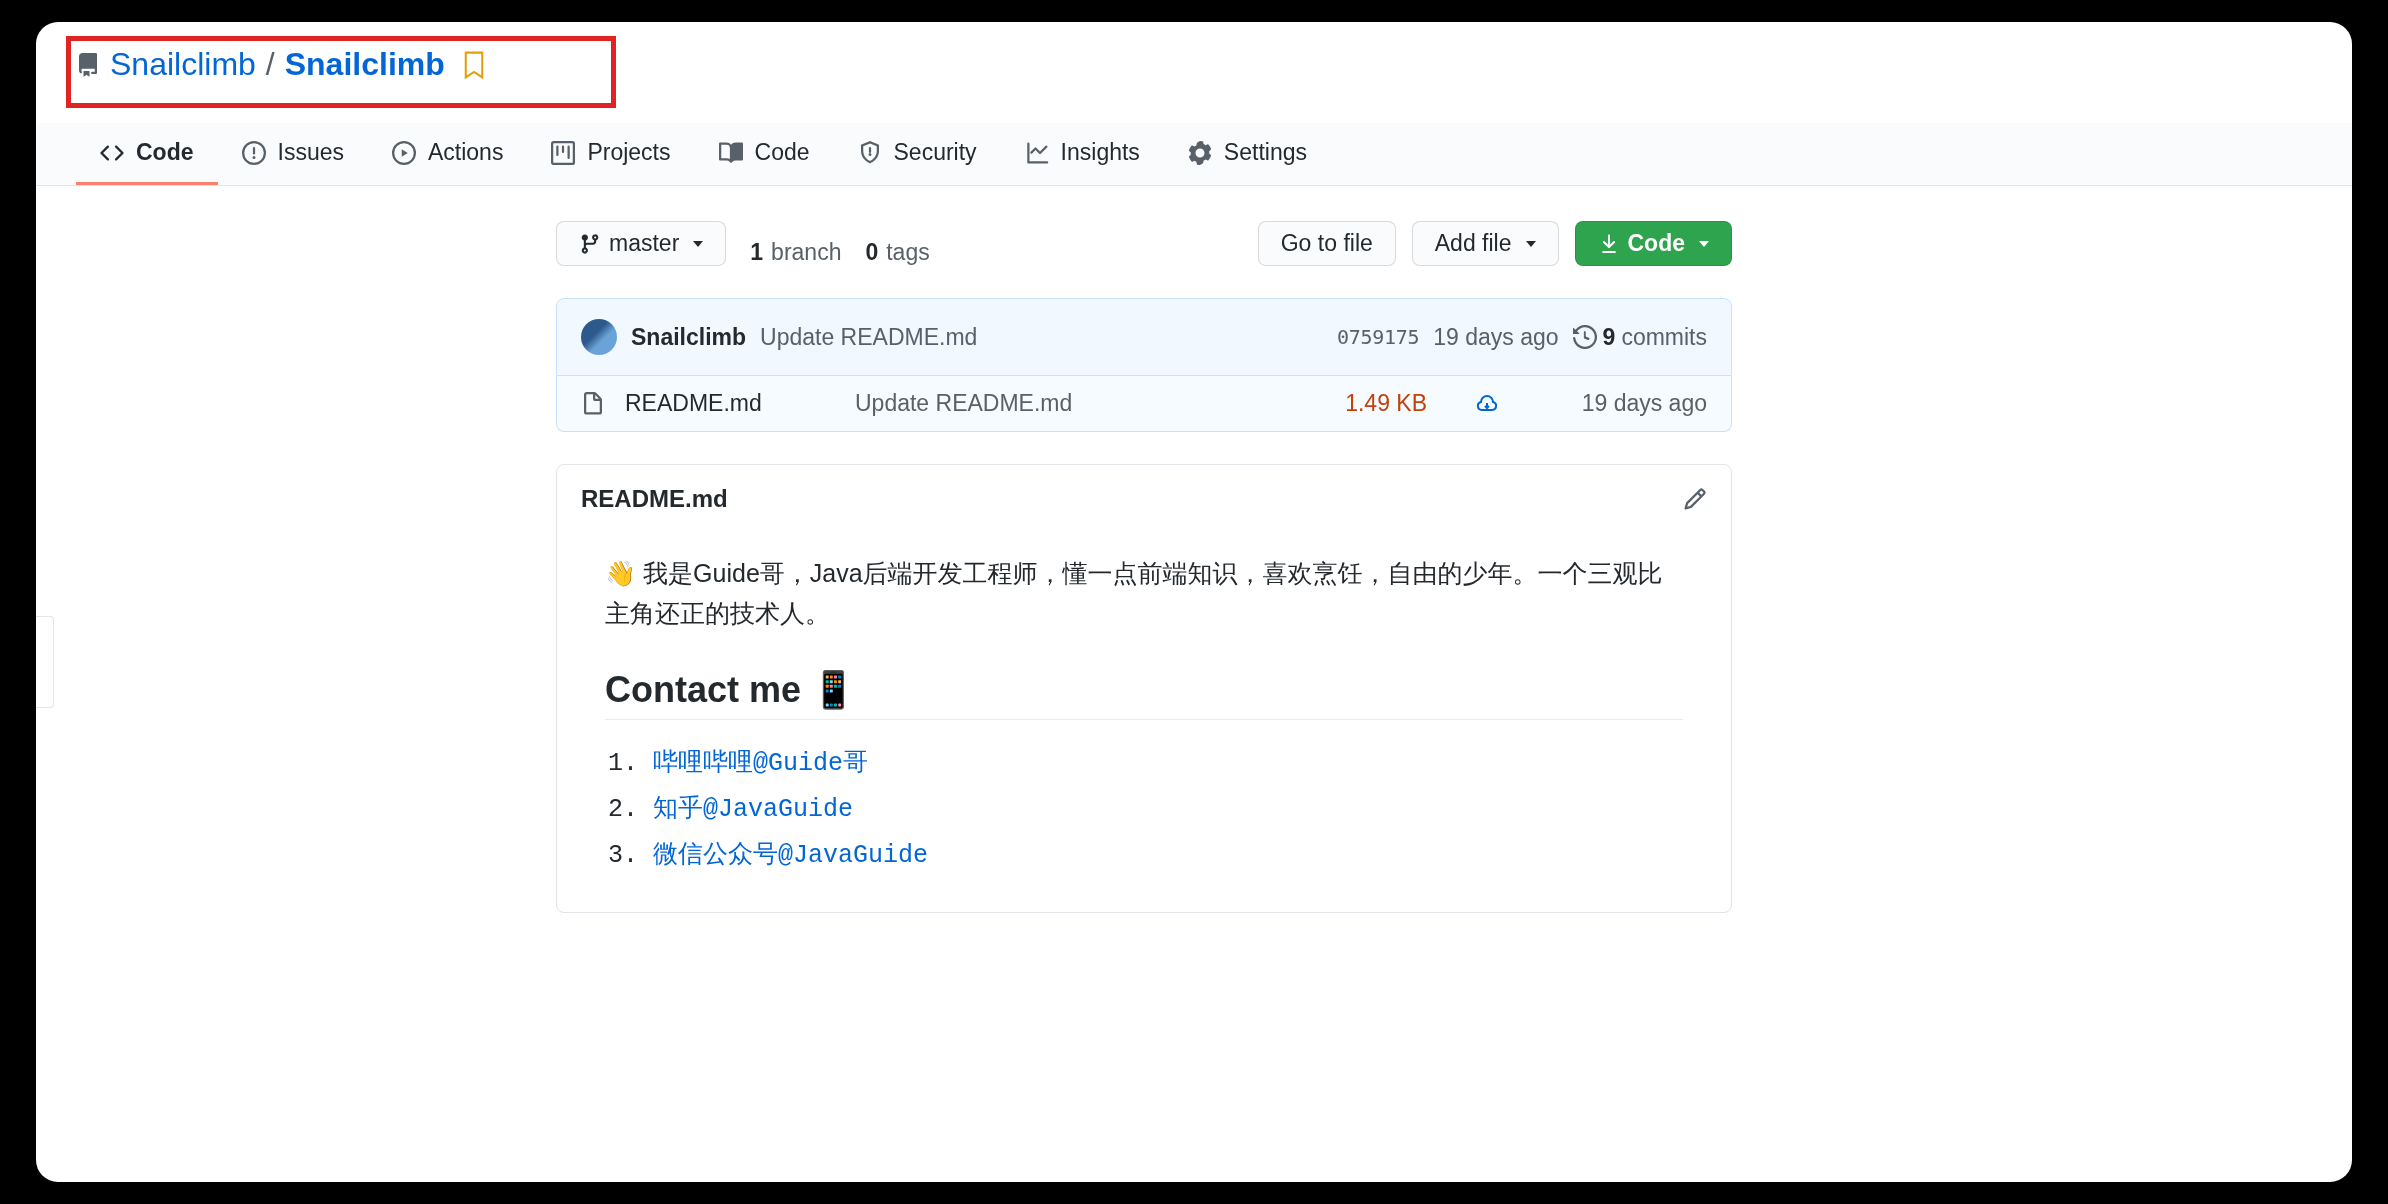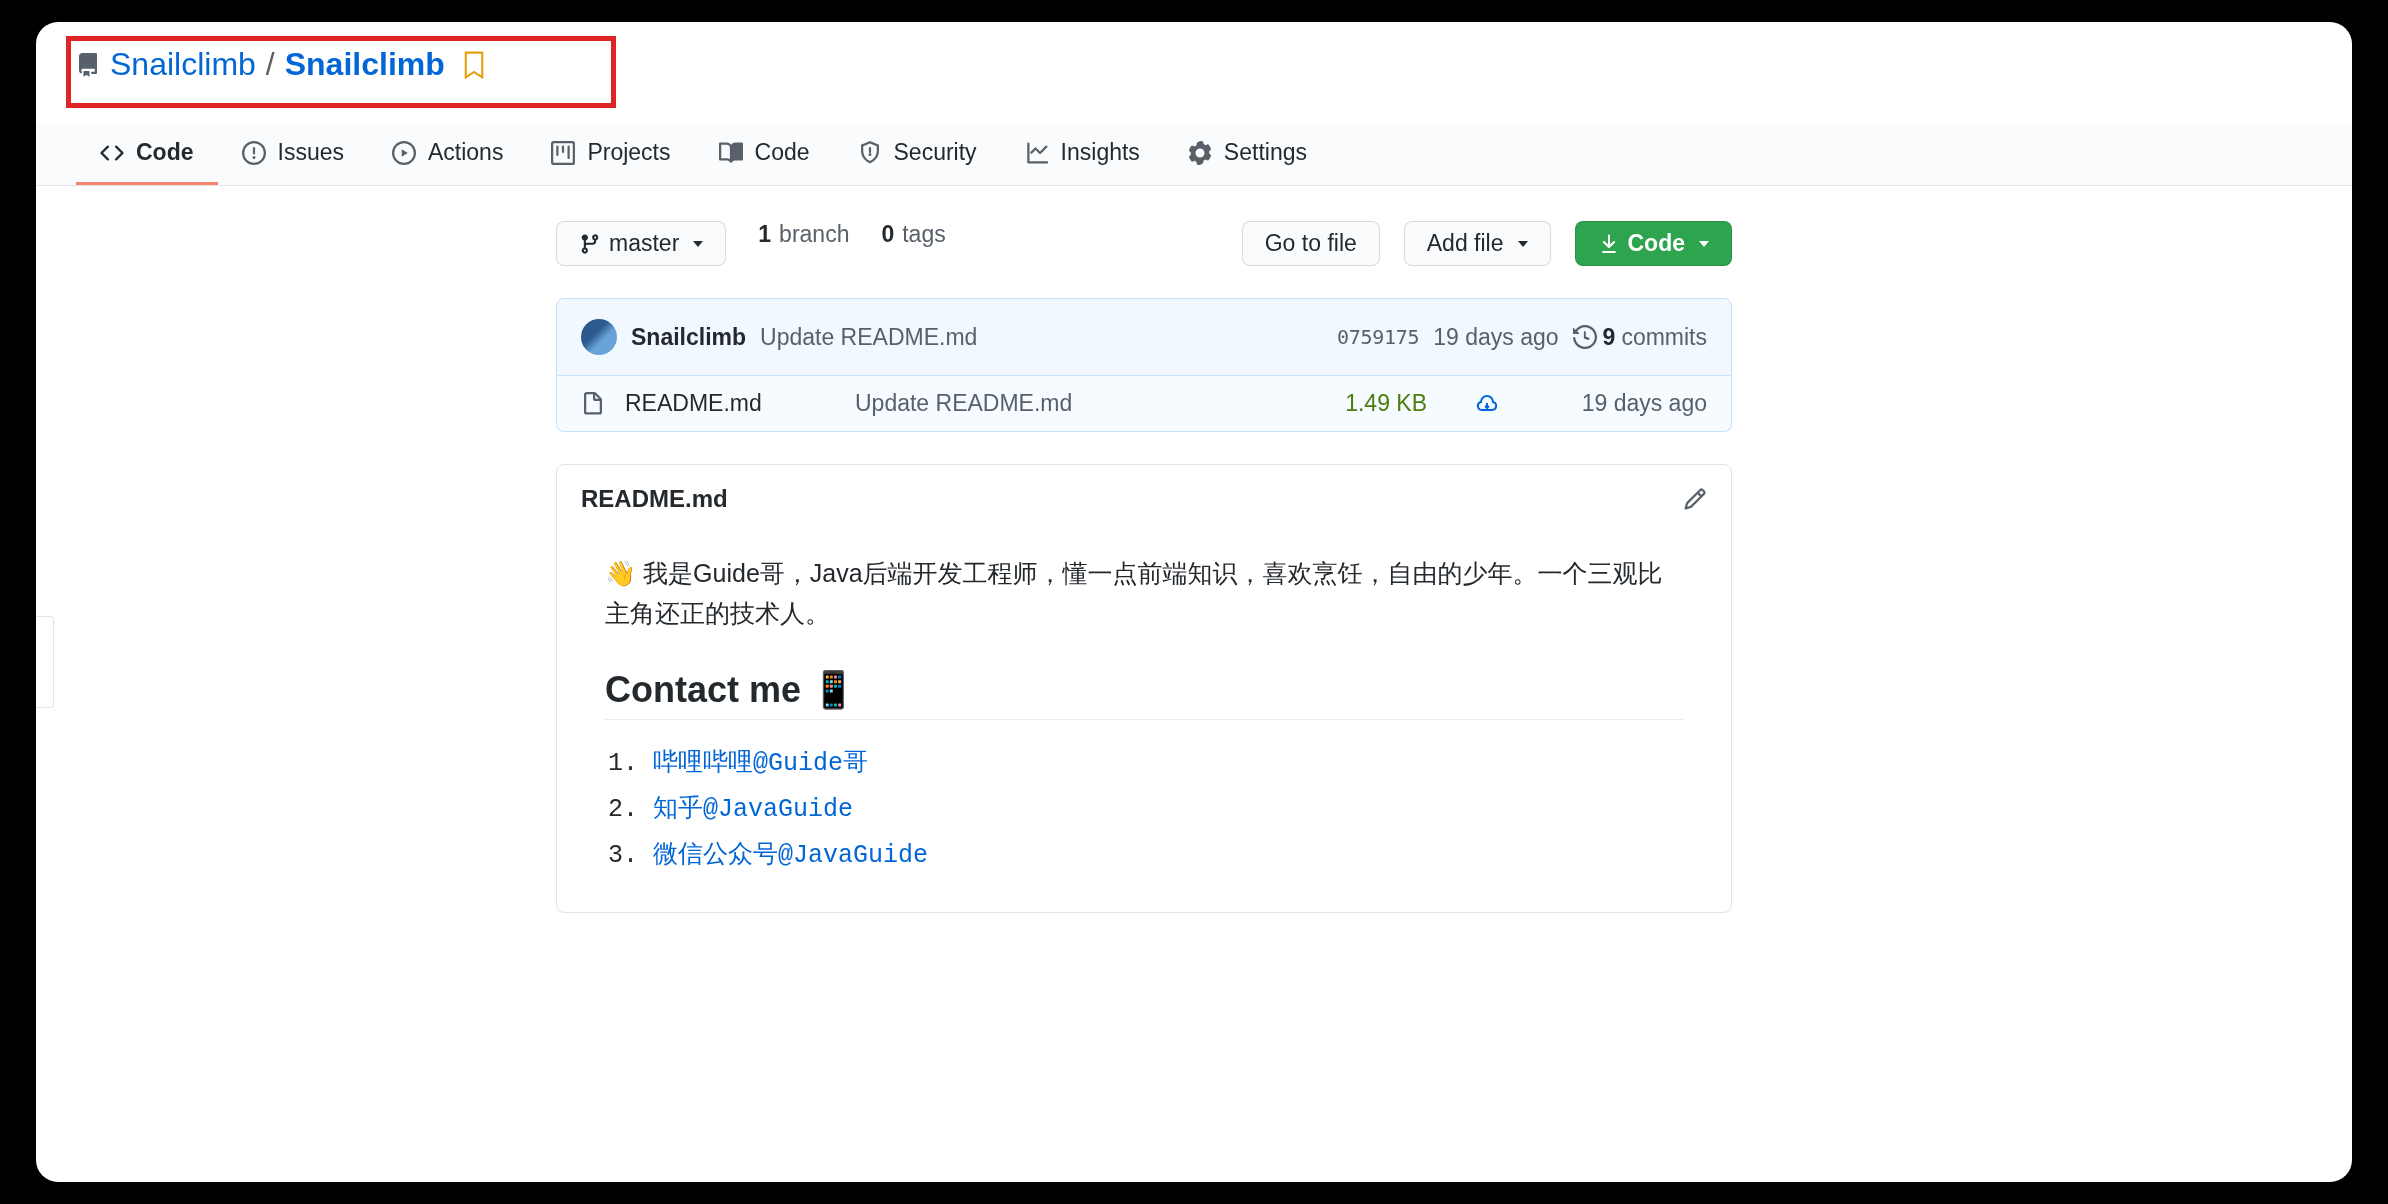--- a/index.html
+++ b/index.html
@@ -72,22 +72,22 @@
     .tab.active svg { color: #24292e; }
 
     
     .main {
       padding: 35px 24px 0 24px;
       max-width: 1224px;
       margin-left: 496px;
     }
     .toolbar {
       display: flex;
-      align-items: flex-start;
-      gap: 24px;
+      align-items: flex-end;
+      gap: 16px;
     }
     .btn {
       display: inline-flex;
       align-items: center;
       gap: 8px;
       padding: 8px 22px;
       font-size: 23px;
       font-weight: 500;
       background: #fafbfc;
       border: 1px solid rgba(27,31,35,0.15);
@@ -153,21 +153,21 @@
     .file-row {
       display: flex;
       align-items: center;
       gap: 20px;
       padding: 14px 24px;
       font-size: 23px;
     }
     .file-row svg { width: 24px; height: 24px; color: #586069; }
     .file-name { width: 210px; }
     .file-msg { color: #586069; flex: 1; }
-    .file-size { color: #4d7c0f; margin-left: 24px; }
+    .file-size { color: #c2410c; margin-left: 24px; }
     .cloud-icon { color: #0366d6 !important; width: 26px; height: 26px; margin: 0 28px; }
     .file-time { color: #586069; width: 160px; text-align: right; }
 
     
     .readme {
       margin-top: 32px;
       border: 1px solid #e1e4e8;
       border-radius: 8px;
     }
     .readme-head {

